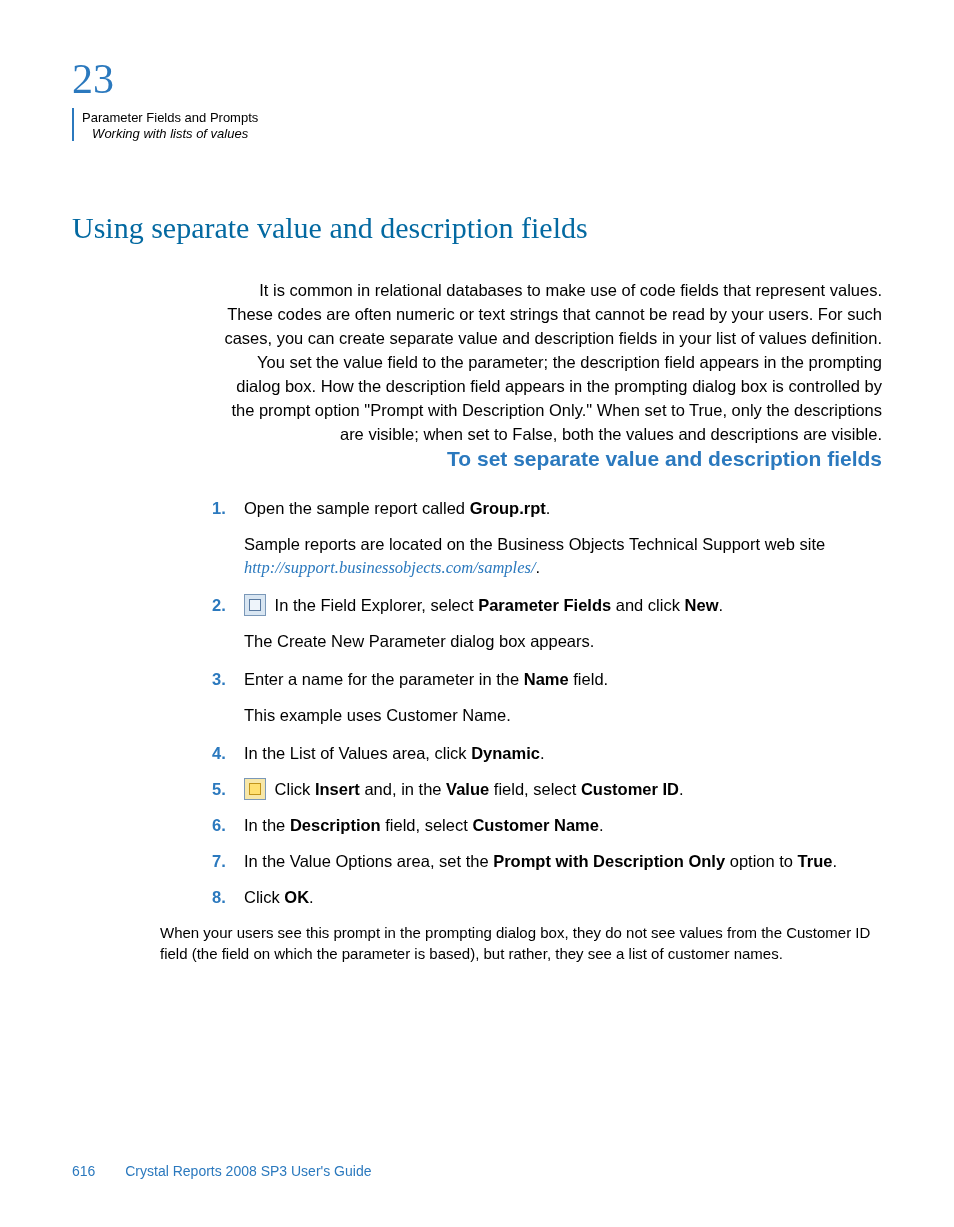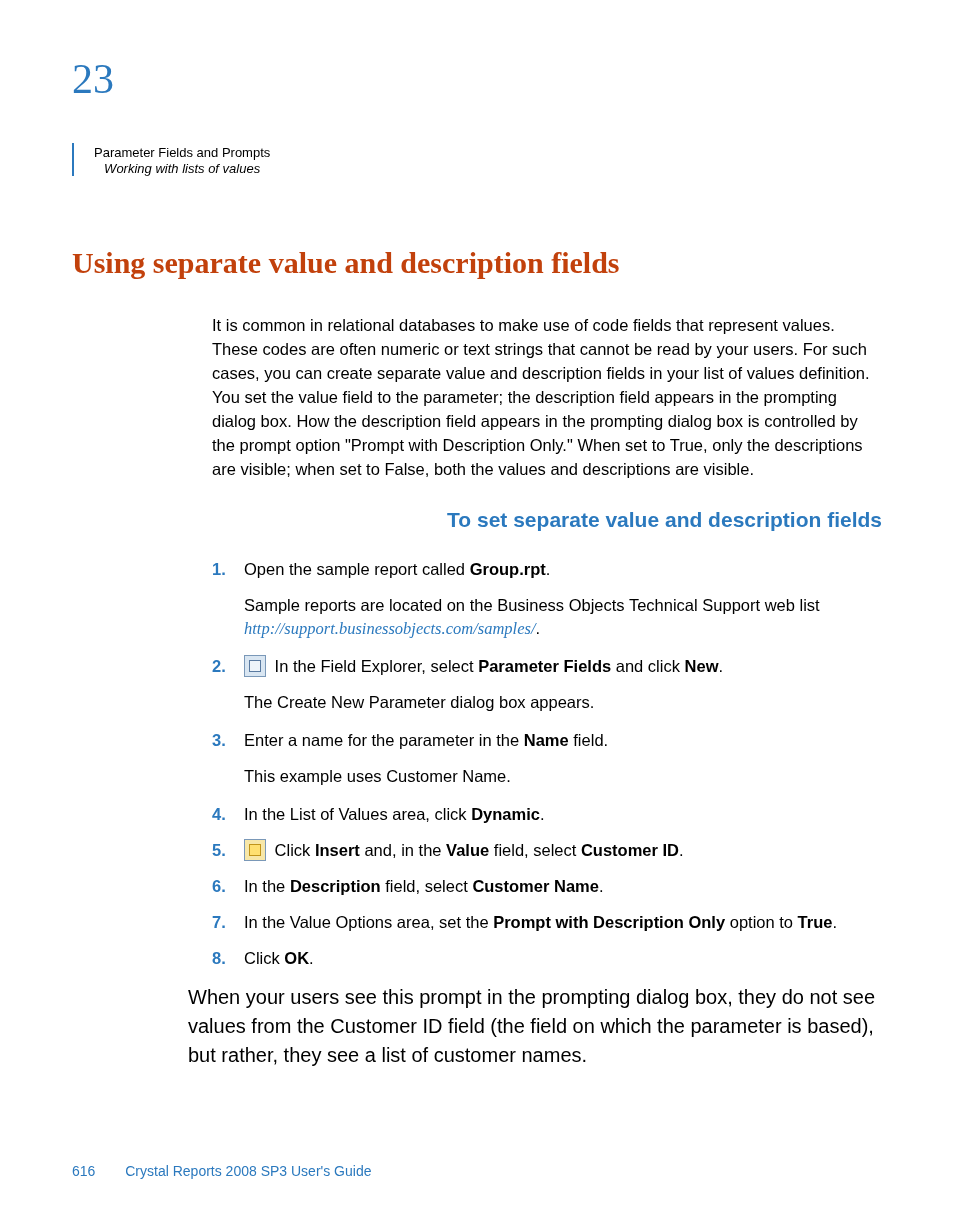--- a/index.html
+++ b/index.html
@@ -23,39 +23,38 @@
     font-family: "Palatino Linotype", Palatino, Georgia, serif;
     font-size: 42px;
     color: #2b79be;
     font-weight: 400;
     line-height: 1;
   }
   .header-text {
     display: flex;
     flex-direction: column;
     border-left: 2px solid #2b79be;
-    padding-left: 20px;
+    padding-left: 8px;
     line-height: 1.2;
     padding-top: 2px;
-    margin-top: 35px;
   }
   .header-line1 { font-size: 13px; }
   .header-line2 { font-size: 13px; font-style: italic; text-align: center; }
   .h1 {
     font-family: "Palatino Linotype", Palatino, Georgia, serif;
-    font-weight: bold;
-    color: #c2410c;
+    font-weight: normal;
+    color: #0369a1;
     font-size: 30px;
     margin-bottom: 34px;
   }
   .body-para {
     font-size: 16.5px;
     line-height: 1.45;
     margin-left: 140px;
-    margin-bottom: 26px;
+    text-align: right;
   }
   .h2 {
     font-family: Arial, sans-serif;
     font-weight: bold;
     color: #2b79be;
     font-size: 21px;
     margin-left: 30px;
     margin-bottom: 26px;
     text-align: right;
   }
@@ -95,23 +94,23 @@
   .icon-blue::after{
     content:"";position:absolute;left:4px;top:4px;right:4px;bottom:4px;
     border:1px solid #5a7aa0;background:#eef4fa;
   }
   .icon-yellow { background: #f7e7a8; }
   .icon-yellow::after{
     content:"";position:absolute;left:4px;top:4px;right:4px;bottom:4px;
     background:#ffe070;border:1px solid #c0941a;
   }
   .closing {
-    font-size: 20px;
+    font-size: 15px;
     line-height: 1.45;
-    margin-left: 116px;
+    margin-left: 88px;
     margin-top: 12px;
   }
   .footer {
     position: absolute;
     left: 72px;
     bottom: 48px;
     font-size: 14px;
     color: #2b79be;
   }
   .footer .pgnum { margin-right: 26px; }
@@ -136,21 +135,21 @@
 
 <div class="list">
 
   <div class="li">
     <span class="num">1.</span>
     <span class="txt">
       <span>Open the sample report called </span><b>Group.rpt</b><span>.</span>
     </span>
   </div>
   <div class="sub">
-    <span>Sample reports are located on the Business Objects Technical Support web list </span><a class="link">http://support.businessobjects.com/samples/</a><span>.</span>
+    <span>Sample reports are located on the Business Objects Technical Support web site </span><a class="link">http://support.businessobjects.com/samples/</a><span>.</span>
   </div>
 
   <div class="li">
     <span class="num">2.</span>
     <span class="txt">
       <span class="icon-btn icon-blue"></span><span> In the Field Explorer, select </span><b>Parameter Fields</b><span> and click </span><b>New</b><span>.</span>
     </span>
   </div>
   <div class="sub">The Create New Parameter dialog box appears.</div>
 

